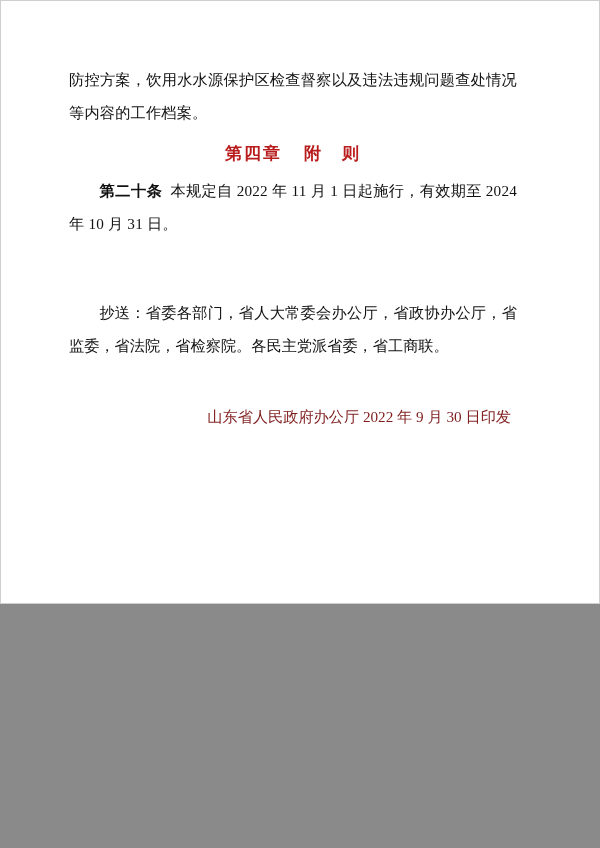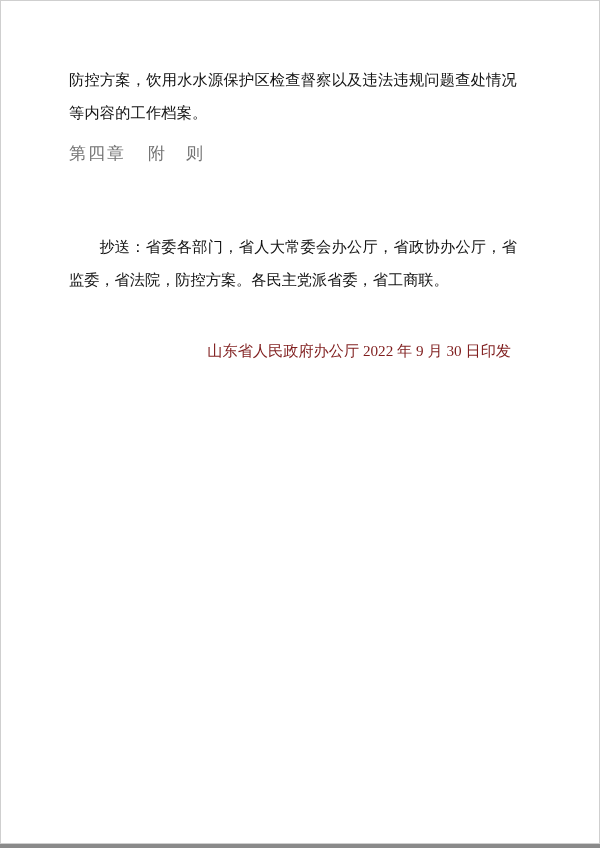--- a/index.html
+++ b/index.html
@@ -9,21 +9,21 @@
   }
   body {
     width: 600px;
     height: 848px;
     overflow: hidden;
     font-family: "Liberation Serif", "DejaVu Serif", serif;
   }
   .page {
     position: relative;
     width: 600px;
-    height: 844px;
+    height: 604px;
     background: #ffffff;
     box-sizing: border-box;
     border: 1px solid #cfcfcf;
     padding-left: 8px;
   }
   .content {
     position: absolute;
     left: 68px;
     top: 62px;
     width: 448px;
@@ -33,26 +33,27 @@
     line-height: 33px;
     color: #111111;
     text-align: justify;
     text-justify: inter-ideograph;
     letter-spacing: 0.2px;
   }
   .para-cont {
     text-indent: 0;
   }
   .chapter-title {
+    text-align: center;
     font-size: 17px;
-    font-weight: normal;
+    font-weight: bold;
     line-height: 33px;
     margin-top: 8px;
     margin-bottom: 4px;
-    color: #737373;
+    color: #b91c1c;
     letter-spacing: 2px;
   }
   .chapter-title .gap {
     display: inline-block;
     width: 22px;
   }
   .article {
     margin-top: 2px;
     text-indent: 2em;
   }
@@ -90,23 +91,26 @@
 
 <div class="page">
   <div class="content">
 
     <div class="para para-cont">防控方案，饮用水水源保护区检查督察以及违法违规问题查处情况等内容的工作档案。</div>
 
     <div class="chapter-title">
       <span>第四章</span><span class="gap"></span><span>附　则</span>
     </div>
 
+    <div class="para article">
+      <b>第二十条</b><span class="art-body">本规定自 2022 年 11 月 1 日起施行，有效期至 2024 年 10 月 31 日。</span>
+    </div>
 
     <div class="spacer-lg"></div>
 
-    <div class="cc">抄送：省委各部门，省人大常委会办公厅，省政协办公厅，省监委，省法院，防控方案。各民主党派省委，省工商联。</div>
+    <div class="cc">抄送：省委各部门，省人大常委会办公厅，省政协办公厅，省监委，省法院，省检察院。各民主党派省委，省工商联。</div>
 
     <div class="spacer-md"></div>
 
     <div class="issuer">山东省人民政府办公厅 2022 年 9 月 30 日印发</div>
 
   </div>
 </div>
 
 </body></html>

